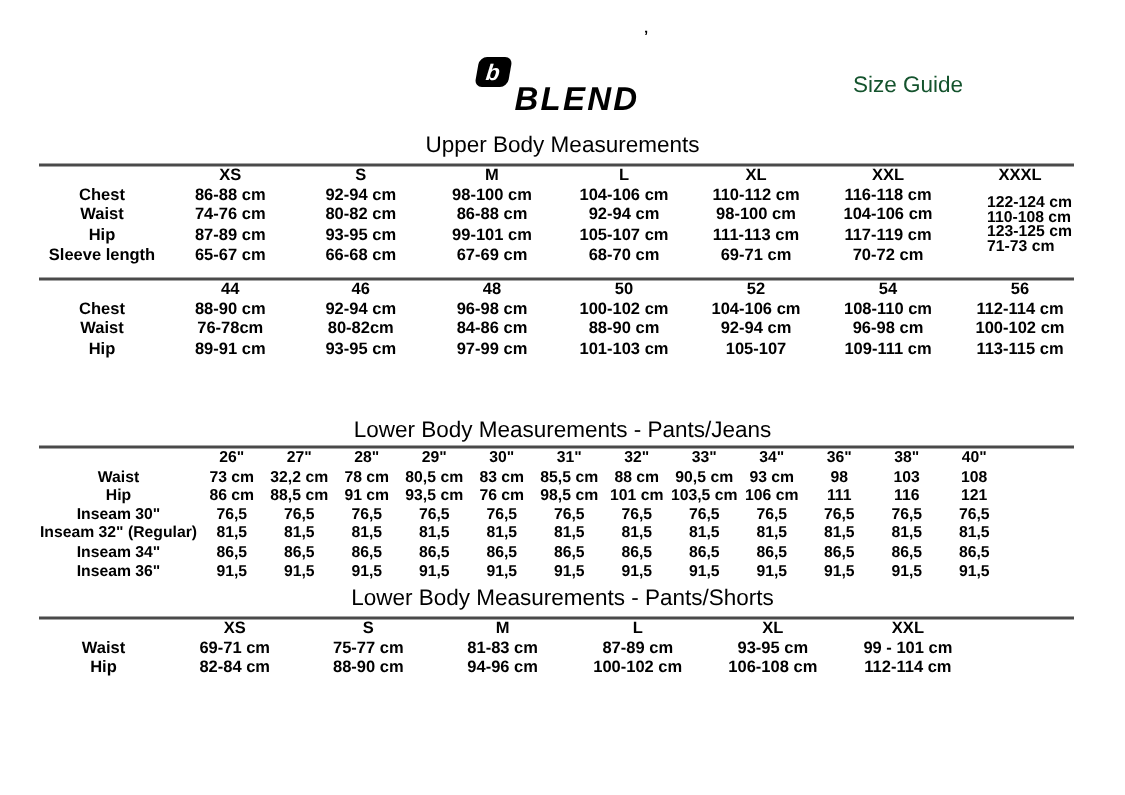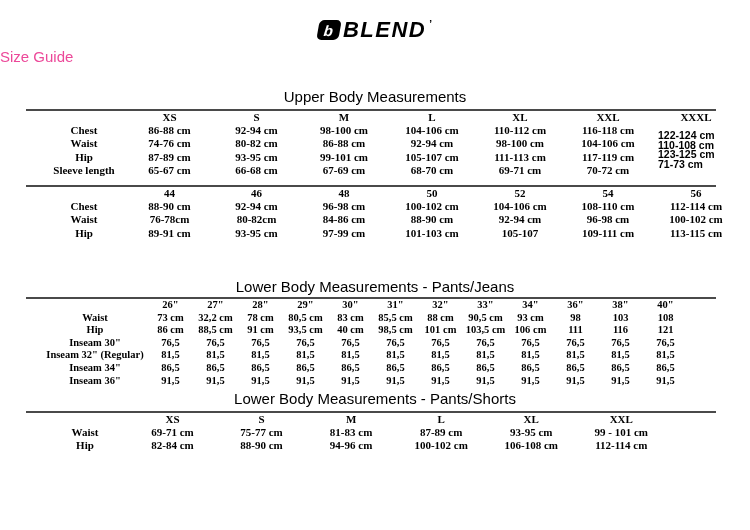--- a/index.html
+++ b/index.html
@@ -19,48 +19,49 @@
     transform:skewX(-10deg);
     display:flex; align-items:center; justify-content:center;
   }
   .logo-mark span {
     color:#fff; font-weight:bold; font-style:italic; font-size:15px; line-height:1;
     transform:skewX(4deg);
   }
   .logo-text {
     font-size:22px; font-weight:bold; font-style:italic; letter-spacing:1.5px;
     line-height:20px;
+    margin-top:36px;
   }
   .logo-reg {
     font-size:10px; font-weight:bold; align-self:flex-start; line-height:10px;
   }
   .subtitle {
     position:absolute; top:48px; left:0; width:642px;
-    text-align:left; font-size:15px; color:#ec4899;
+    text-align:right; font-size:15px; color:#14532d;
   }
 
   
   .tbl-section { position:absolute; left:0; width:750px; }
   .sec1 { top:88px; }
   .sec2 { top:182px; }
   .sec3 { top:278px; }
   .sec4 { top:390px; }
 
   .tbl-title {
     text-align:center; font-size:15px; font-weight:normal; line-height:18px; color:#000;
   }
   .rule {
     height:0; border-top:2px solid #4a4a4a; margin:3px 34px 0 26px;
   }
   .sec3 .rule { margin-top:1px; }
 
   table.size-table {
     table-layout:fixed; border-collapse:collapse;
-    margin-left:42px; width:694px;
-    font-size:11px; font-weight:bold; color:#000;font-family:Liberation Serif, serif;
+    margin-left:26px; width:694px;
+    font-size:11px; font-weight:bold; color:#000;
   }
   table.size-table th, table.size-table td {
     padding:0; text-align:center; font-weight:bold;
     height:13.2px; line-height:13px; white-space:nowrap; overflow:visible;
   }
   .sec3 table.size-table th, .sec3 table.size-table td { height:12.6px; line-height:12.4px; }
   table.size-table th.lbl, table.size-table td.lbl { text-align:center; }
   .sec3 table.size-table { font-size:10.5px; }
 
   
@@ -272,21 +273,21 @@
           <td>103</td>
           <td>108</td>
           <td></td>
         </tr>
         <tr>
           <th class="lbl">Hip</th>
           <td>86 cm</td>
           <td>88,5 cm</td>
           <td>91 cm</td>
           <td>93,5 cm</td>
-          <td>40 cm</td>
+          <td>76 cm</td>
           <td>98,5 cm</td>
           <td>101 cm</td>
           <td>103,5 cm</td>
           <td>106 cm</td>
           <td>111</td>
           <td>116</td>
           <td>121</td>
           <td></td>
         </tr>
         <tr>

